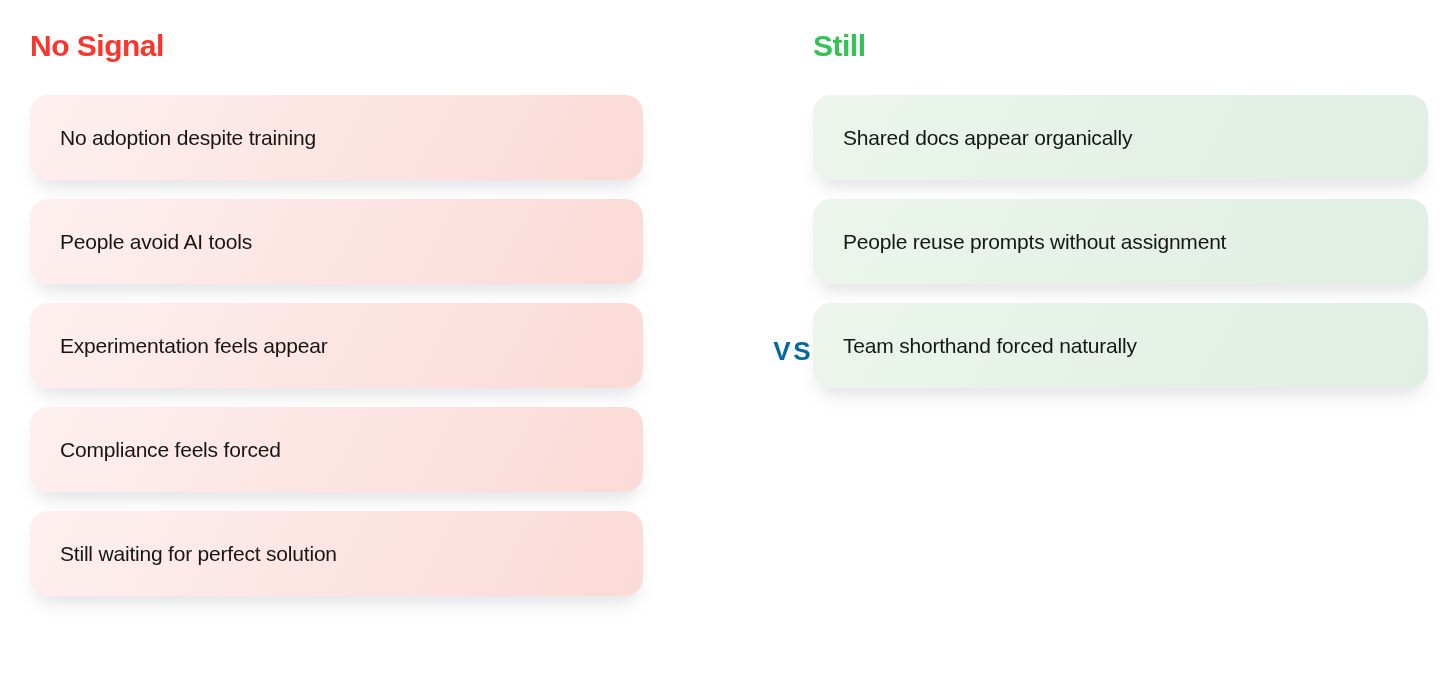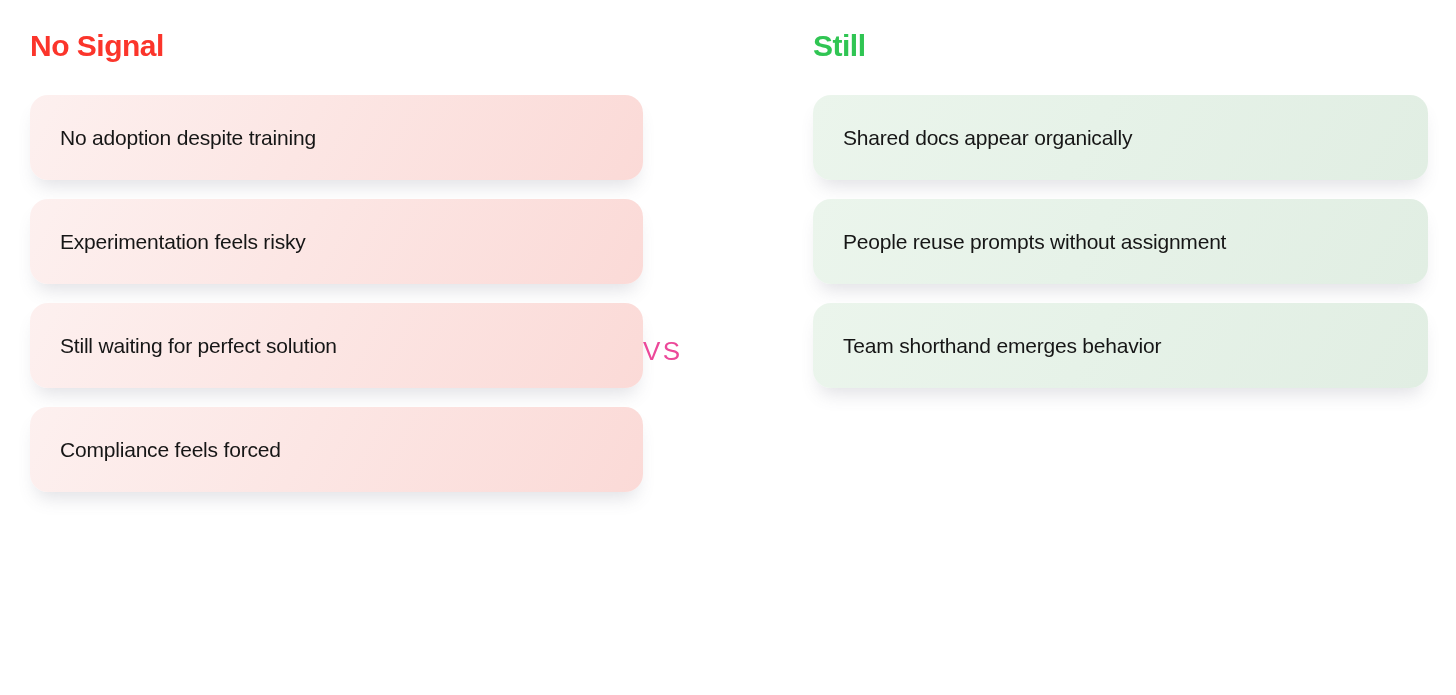--- a/index.html
+++ b/index.html
@@ -62,25 +62,25 @@
     align-items: center;
   }
   .card-green {
     background: linear-gradient(118deg, #EBF5EC 0%, #E6F2E8 45%, #E1EEE3 100%);
   }
   .vs {
     position: absolute;
     left: 643px;
     width: 170px;
     top: 336px;
-    text-align: left;
+    text-align: right;
     font-size: 26px;
-    font-weight: 400;
+    font-weight: 700;
     letter-spacing: 2.5px;
-    color: #ec4899;
+    color: #0369a1;
   }
   .footer {
     position: absolute;
     right: 28px;
     top: 622px;
     text-align: right;
     font-size: 17.5px;
     line-height: 23.5px;
     color: #C5C6CF;
     font-weight: 400;
@@ -93,38 +93,41 @@
 
   <h2 class="heading heading-left">No Signal</h2>
 
   <h2 class="heading heading-right">Still</h2>
 
   <div class="stack stack-left">
     <div class="card card-red">
       <span>No adoption despite training</span>
     </div>
     <div class="card card-red">
-      <span>Experimentation feels risky</span>
+      <span>People avoid AI tools</span>
+    </div>
+    <div class="card card-red">
+      <span>Experimentation feels appear</span>
+    </div>
+    <div class="card card-red">
+      <span>Compliance feels forced</span>
     </div>
     <div class="card card-red">
       <span>Still waiting for perfect solution</span>
-    </div>
-    <div class="card card-red">
-      <span>Compliance feels forced</span>
     </div>
   </div>
 
   <div class="vs">VS</div>
 
   <div class="stack stack-right">
     <div class="card card-green">
       <span>Shared docs appear organically</span>
     </div>
     <div class="card card-green">
       <span>People reuse prompts without assignment</span>
     </div>
     <div class="card card-green">
-      <span>Team shorthand emerges behavior</span>
+      <span>Team shorthand forced naturally</span>
     </div>
   </div>
 
 
 </div>
 
 </body></html>

